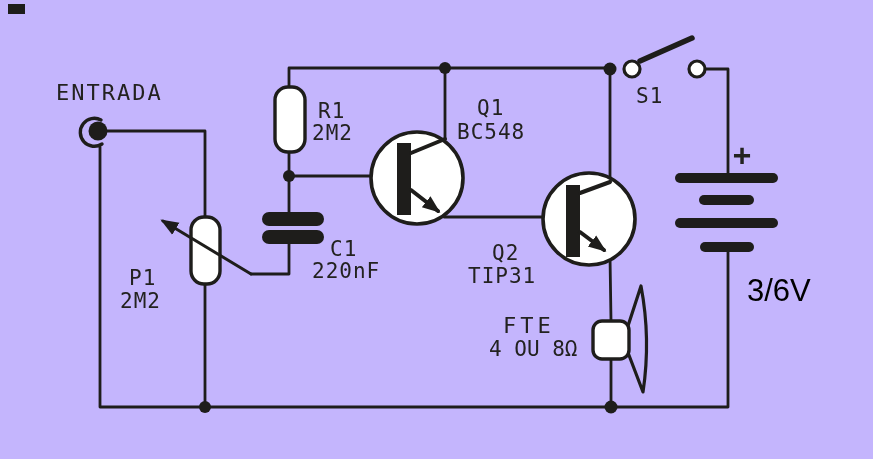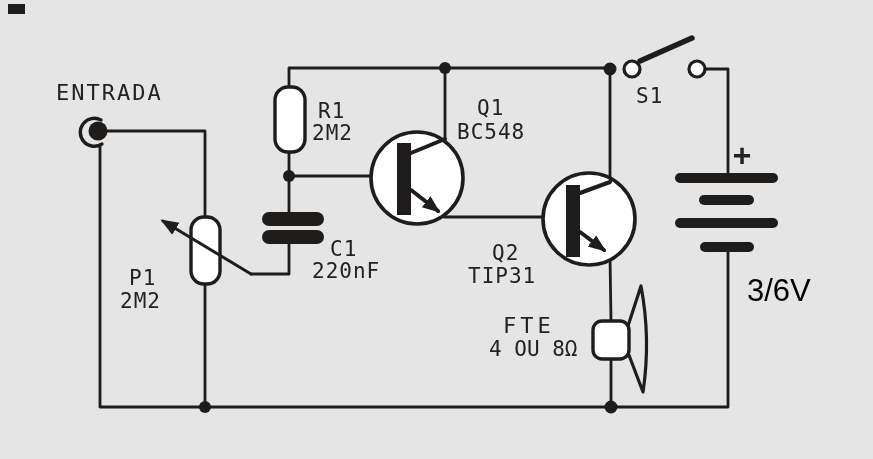--- a/index.html
+++ b/index.html
@@ -1,16 +1,16 @@
 <!DOCTYPE html>
 <html><head>
 <meta charset="utf-8">
 <style>
   html,body{margin:0;padding:0;background:#ffffff;}
-  .page{position:relative;width:873px;height:459px;background:#e5e5e5;overflow:hidden;}
+  .page{position:relative;width:873px;height:459px;background:#c4b5fd;overflow:hidden;}
   svg{display:block;}
   .ink-stroke{stroke:#1e1d1b;fill:none;stroke-linecap:round;stroke-linejoin:round;}
   .ink-fill{fill:#1e1d1b;stroke:none;}
   .comp-body{fill:#ffffff;stroke:#1e1d1b;stroke-linecap:round;stroke-linejoin:round;}
   text{fill:#232220;user-select:none;}
   .hand{font-family:"DejaVu Sans Mono",monospace;font-size:22px;letter-spacing:2px;}
   .hand-sm{font-family:"DejaVu Sans Mono",monospace;font-size:21px;letter-spacing:1px;}
   .hand-wide{font-family:"DejaVu Sans Mono",monospace;font-size:22px;letter-spacing:4px;}
   .digital{font-family:"Liberation Sans","DejaVu Sans",sans-serif;font-size:31px;fill:#000;}
   .plus{font-family:"DejaVu Sans Mono",monospace;font-size:30px;font-weight:bold;}

